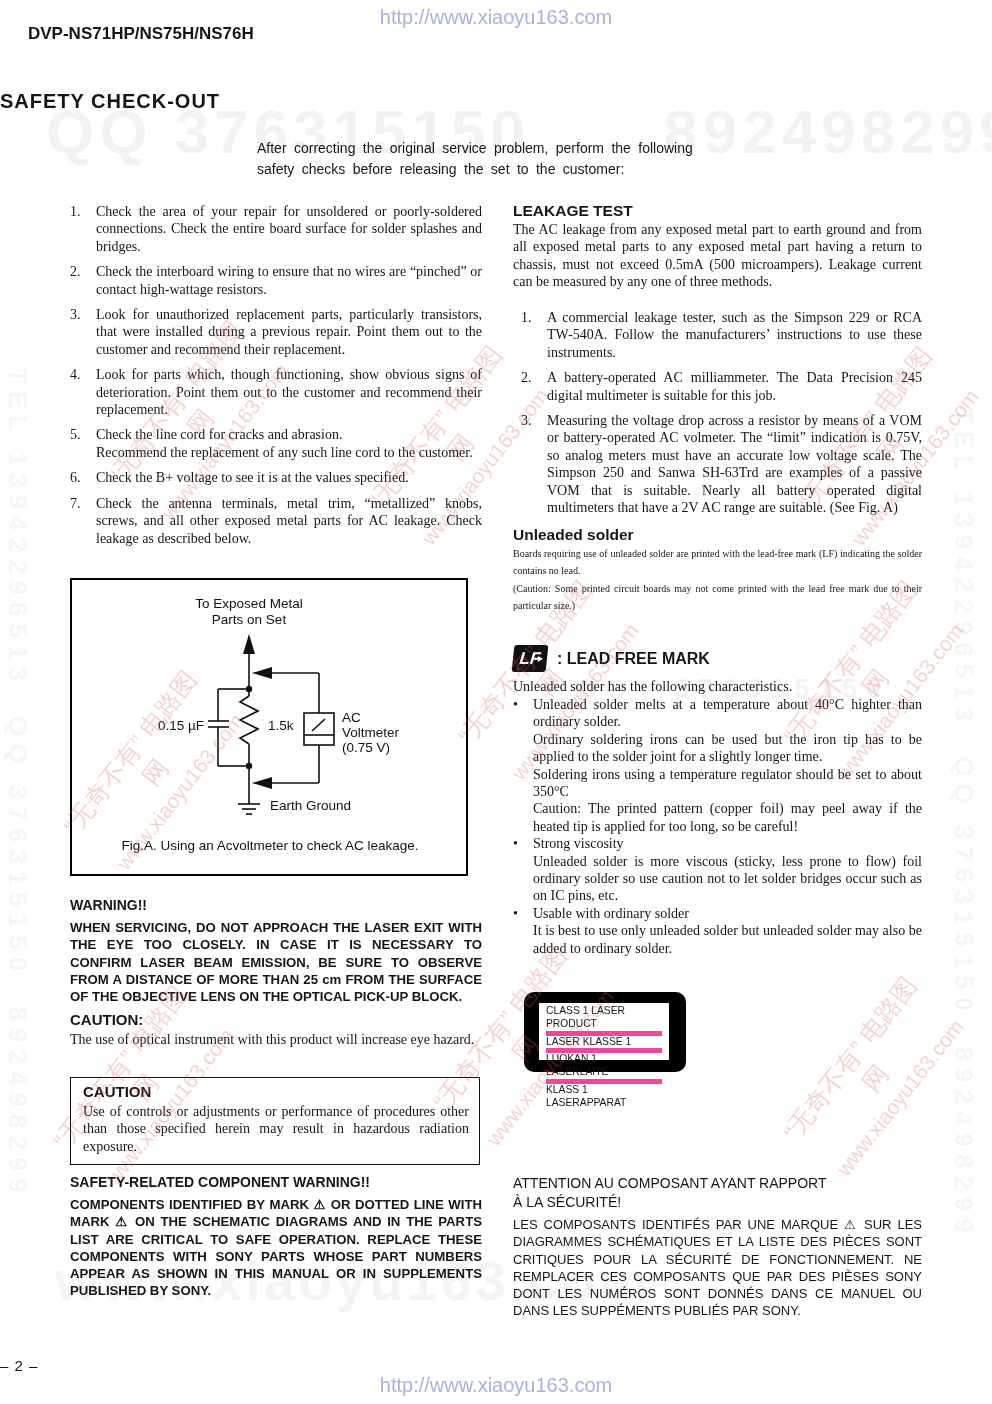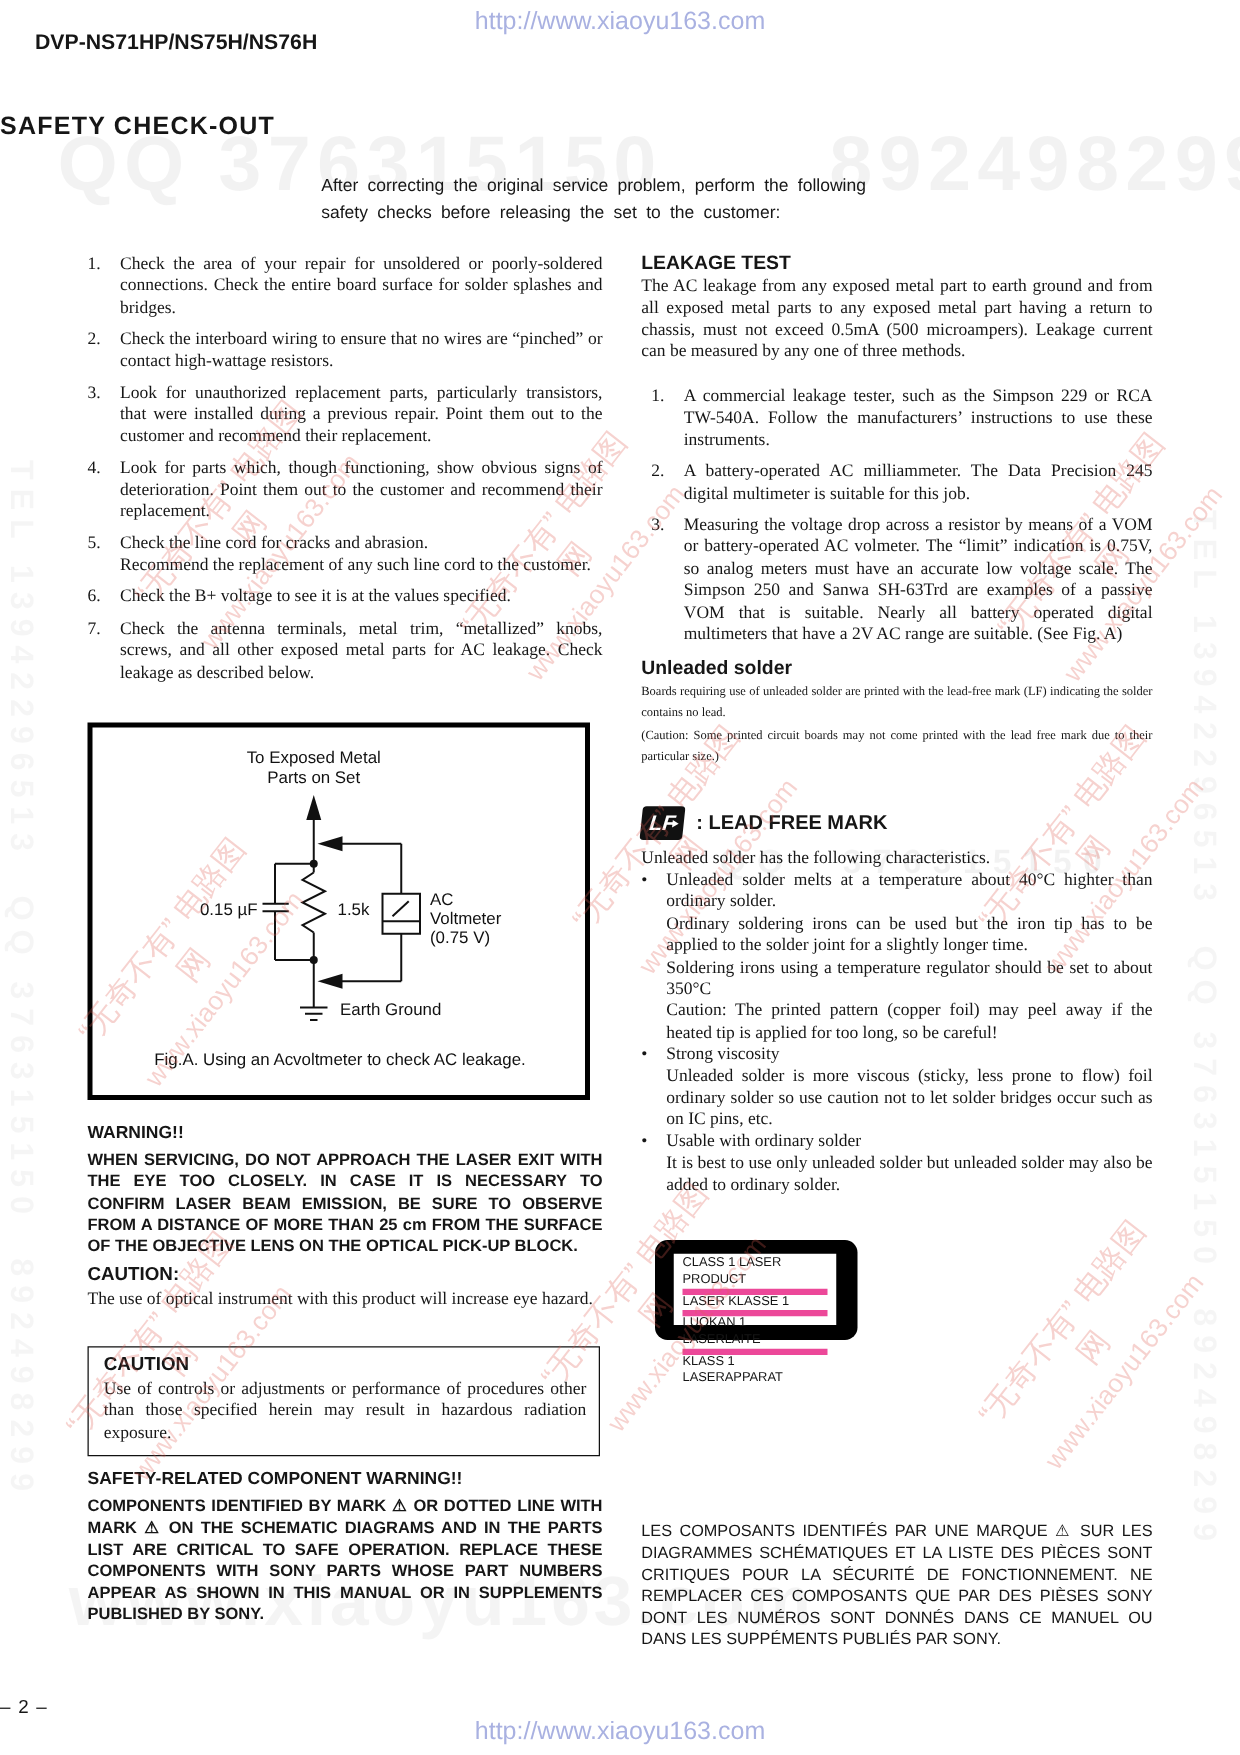--- a/index.html
+++ b/index.html
@@ -30,21 +30,21 @@
   .just{text-align:justify;}
   .prel{white-space:pre-line;}
   #model{left:28px;top:24px;font-size:17px;}
   #title{left:0;right:0;top:90px;font-size:20px;letter-spacing:1px;}
   #intro{left:257px;top:138px;width:478px;font-size:14px;line-height:21px;word-spacing:3.5px;}
   
   #checklist{left:70px;top:203px;width:412px;font-size:14px;line-height:17.4px;}
   .chk{display:flex;margin-bottom:8px;}
   .chk .num{width:26px;flex:none;}
   .chk .txt{flex:1;}
-  #figbox{left:70px;top:578px;width:394px;height:294px;border:4px solid #000000;background:#fff;}
+  #figbox{left:70px;top:578px;width:394px;height:294px;border:2px solid #000000;background:#fff;}
   #warn-h{left:70px;top:897px;width:412px;font-size:14px;}
   #warn-b{left:70px;top:919px;width:412px;font-size:13.2px;line-height:17.3px;}
   #cau-h{left:70px;top:1011px;font-size:15px;}
   #cau-b{left:70px;top:1031px;width:412px;font-size:14px;line-height:17.4px;}
   #cau-box{left:70px;top:1077px;width:386px;border:1.5px solid #111;padding:5px 10px 9px 12px;}
   #cau-box .h{font-family:"Liberation Sans",sans-serif;font-weight:bold;font-size:15px;margin-bottom:3px;}
   #cau-box .t{font-size:14px;line-height:17.4px;text-align:justify;}
   #src-h{left:70px;top:1174px;width:412px;font-size:14px;}
   #src-b{left:70px;top:1196px;width:412px;font-size:13.2px;line-height:17.3px;}
   
@@ -269,18 +269,20 @@
 
   <div class="abs" id="laser-box">
     <div id="laser-inner">
       <div class="laser-line">CLASS 1 LASER PRODUCT</div>
       <div class="laser-line">LASER KLASSE 1</div>
       <div class="laser-line">LUOKAN 1 LASERLAITE</div>
       <div class="laser-line last">KLASS 1 LASERAPPARAT</div>
     </div>
   </div>
 
+  <div class="abs sans center prel" id="att-h">ATTENTION AU COMPOSANT AYANT RAPPORT
+À LA SÉCURITÉ!</div>
   <div class="abs sans just" id="att-b">LES COMPOSANTS IDENTIFÉS PAR UNE MARQUE ⚠ SUR LES DIAGRAMMES SCHÉMATIQUES ET LA LISTE DES PIÈCES SONT CRITIQUES POUR LA SÉCURITÉ DE FONCTIONNEMENT. NE REMPLACER CES COMPOSANTS QUE PAR DES PIÈSES SONY DONT LES NUMÉROS SONT DONNÉS DANS CE MANUEL OU DANS LES SUPPÉMENTS PUBLIÉS PAR SONY.</div>
 
   <div class="abs sans center" id="pagenum">– 2 –</div>
   <div class="abs wm-url" style="top:1374px;">http://www.xiaoyu163.com</div>
 
 </div>
 
 </body></html>

